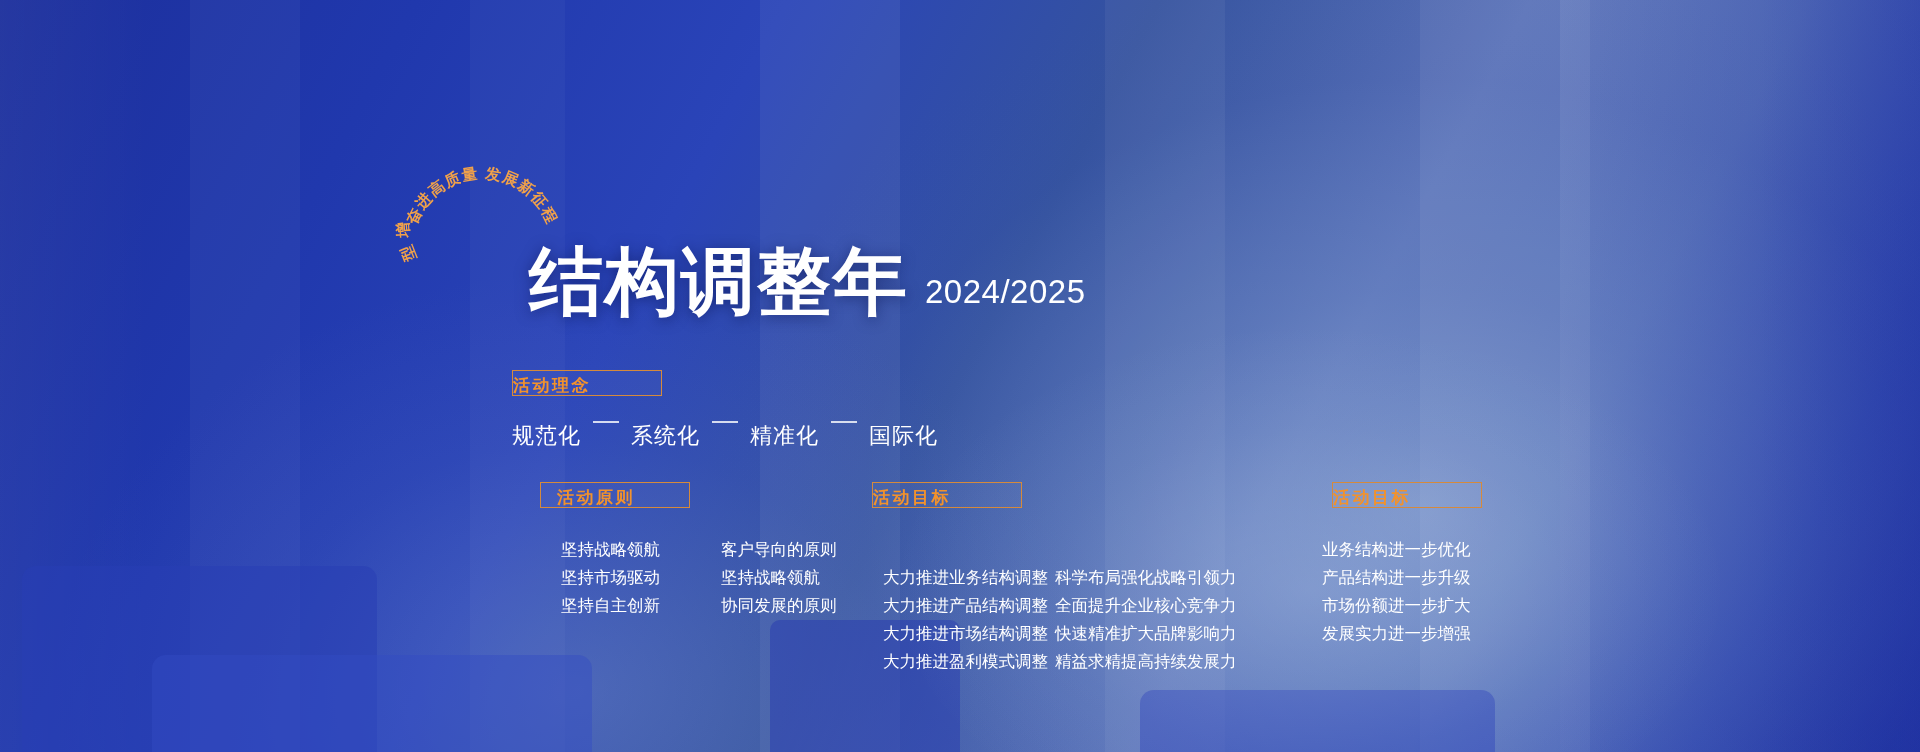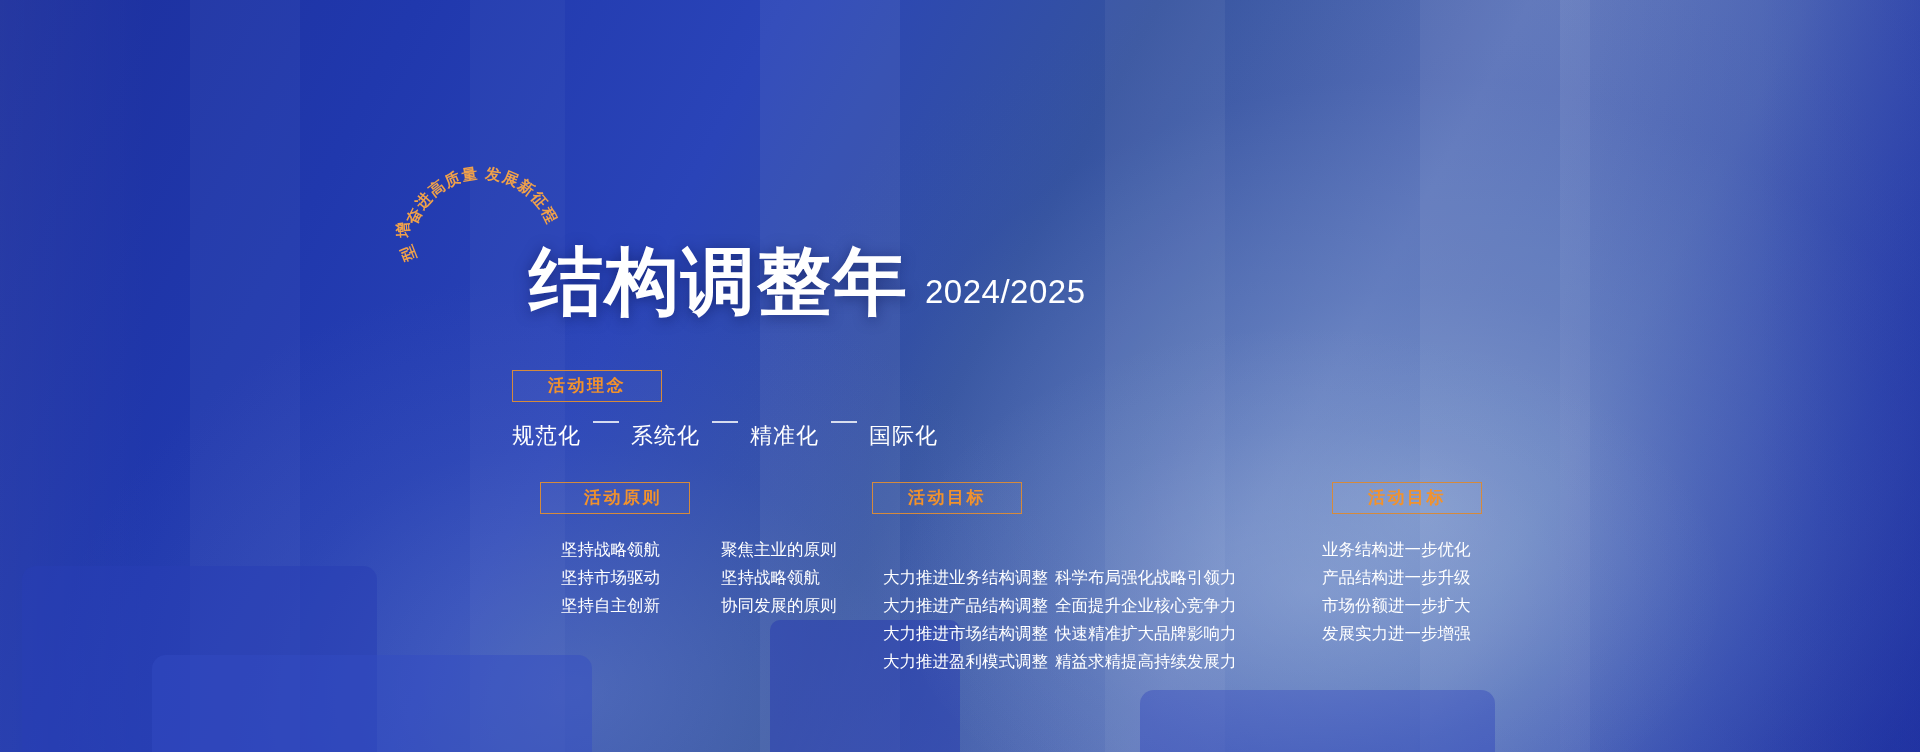--- a/index.html
+++ b/index.html
@@ -83,23 +83,22 @@
   
   .badge {
     position: absolute;
     box-sizing: border-box;
     border: 1.5px solid #d58a3c;
     background: rgba(255,255,255,0.03);
     color: #f2922c;
     font-size: 17px;
     font-weight: bold;
     letter-spacing: 2.5px;
-    text-align: center;
     line-height: 30px;
-    height: 32px;
+    height: 26px;
     width: 150px;
     white-space: nowrap;
   }
   #badge-concept { left: 512px; top: 370px; }
   #badge-principle { left: 540px; top: 482px; padding-left: 16px; }
   #badge-content  { left: 872px; top: 482px; }
   #badge-goal     { left: 1332px; top: 482px; }
 
   
   #concept-line {
@@ -187,21 +186,21 @@
     <span>国际化</span>
   </div>
 
   <div class="badge" id="badge-principle">活动原则</div>
   <div class="badge" id="badge-content">活动目标</div>
   <div class="badge" id="badge-goal">活动目标</div>
 
   <div class="col" id="col-principle">
     <div class="row2">
       <span class="a">坚持战略领航</span>
-      <span class="b">聚焦主业的原则</span>
+      <span class="b">客户导向的原则</span>
     </div>
     <div class="row2">
       <span class="a">坚持市场驱动</span>
       <span class="b">坚持战略领航</span>
     </div>
     <div class="row2">
       <span class="a">坚持自主创新</span>
       <span class="b">协同发展的原则</span>
     </div>
   </div>

